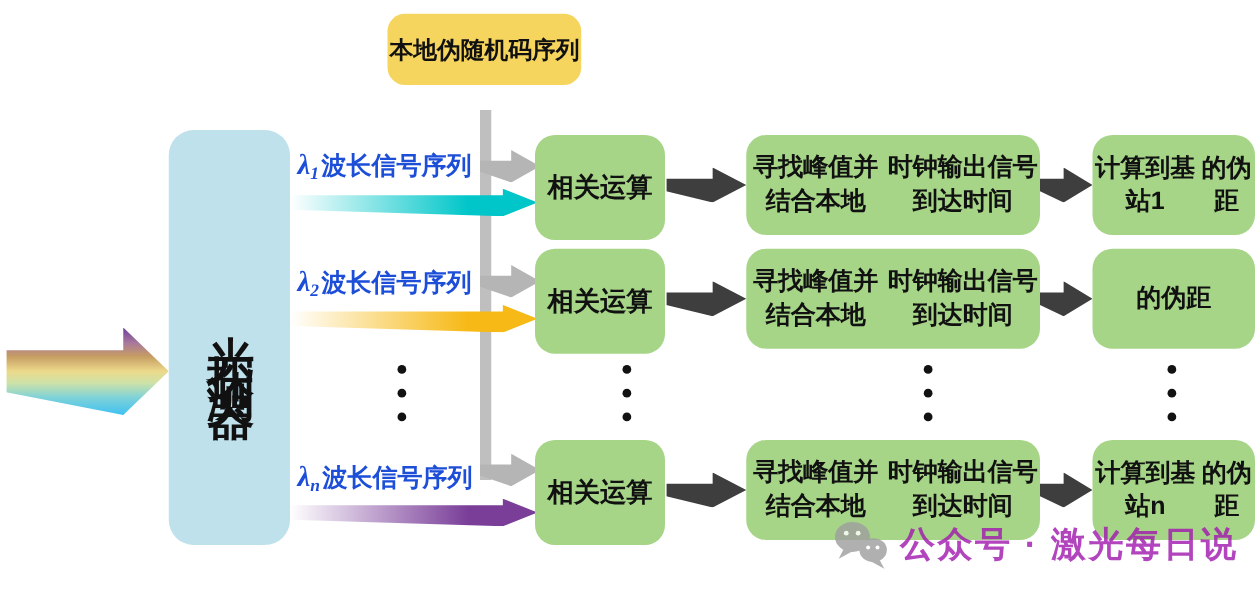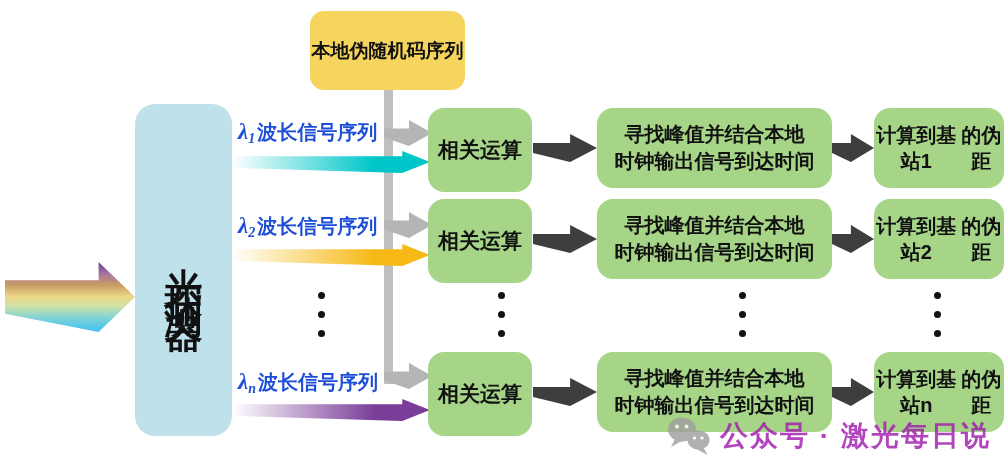--- a/index.html
+++ b/index.html
@@ -18,28 +18,28 @@
   }
   .detector{
     left:135px;top:104px;width:97px;height:332px;border-radius:20px;
     background:#bfe1ec;z-index:3;
   }
   .detector .vtext{
     writing-mode:vertical-rl;text-orientation:upright;
     font-size:38px;letter-spacing:16px;line-height:1;font-weight:bold;
   }
   .prn{
-    left:310px;top:11px;width:155px;height:79px;border-radius:14px;
+    left:310px;top:11px;width:155px;height:57px;border-radius:14px;
     background:#f6d55e;font-size:19px;z-index:3;align-items:center;
   }
   .proc{
     background:#a6d587;border-radius:16px;z-index:3;
   }
   .corr{left:428px;width:104px;height:84px;font-size:21px;}
-  .peak{left:597px;width:235px;height:80px;font-size:20px;flex-direction:column;line-height:27px;text-align:right;}
+  .peak{left:597px;width:235px;height:80px;font-size:20px;flex-direction:row;line-height:27px;}
   .range{left:874px;width:130px;height:80px;font-size:20px;line-height:26px;}
 
   
   .vline{
     left:384px;top:88px;width:9px;height:296px;background:#bfbfbf;z-index:1;
   }
 
   
   .arrow{position:absolute;z-index:2;}
   .sig-arrow{
@@ -129,21 +129,20 @@
   <div class="node proc corr" style="top:199px">
     <span>相关运算</span>
   </div>
   <div class="arrow black-arrow ba-1" style="top:225px"></div>
   <div class="node proc peak" style="top:199px">
     <div>寻找峰值并结合本地</div>
     <div>时钟输出信号到达时间</div>
   </div>
   <div class="arrow black-arrow ba-2" style="top:225px"></div>
   <div class="node proc range" style="top:199px">
-    <div>计算到基站2</div>
     <div>的伪距</div>
   </div>
 
   <div class="dots" style="left:318px">
       <i></i>
       <i></i>
       <i></i>
     </div>
   <div class="dots" style="left:498px">
       <i></i>

